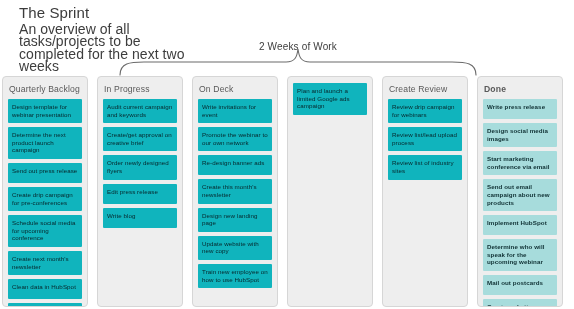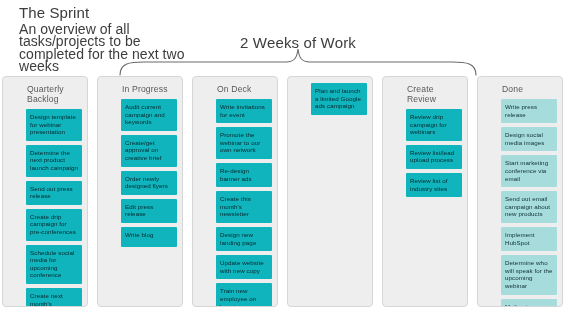--- a/index.html
+++ b/index.html
@@ -54,24 +54,24 @@
     left: 118px;
     top: 34px;
     width: 360px;
     height: 42px;
     pointer-events: none;
   }
 
   .brace-label {
     position: absolute;
     left: 0;
-    top: 0;
+    top: 7px;
     width: 360px;
     text-align: center;
-    font-size: 15px;
+    font-size: 10px;
     color: #3d3d3d;
     letter-spacing: 0.15px;
   }
 
   .brace-svg {
     position: absolute;
     left: 0;
     top: 14px;
     width: 360px;
     height: 28px;
@@ -88,26 +88,26 @@
     display: flex;
     gap: 0px;
   }
 
   .column {
     width: 86px;
     margin-right: 9px;
     background: #eeeeee;
     border: 1px solid #d6d6d6;
     border-radius: 4px;
-    padding: 6px 5px 5px 23px;
+    padding: 6px 5px 5px 5px;
     height: 100%;
     overflow: hidden;
   }
 
-  .column:last-child { margin-right: 0; }
+  .column:last-child { margin-right: 0; font-weight: bold; }
 
   .column-title {
     font-size: 8.6px;
     color: #595959;
     letter-spacing: 0.15px;
     margin: 1px 0 5px 1px;
     line-height: 10px;
   }
 
   .card-list {

